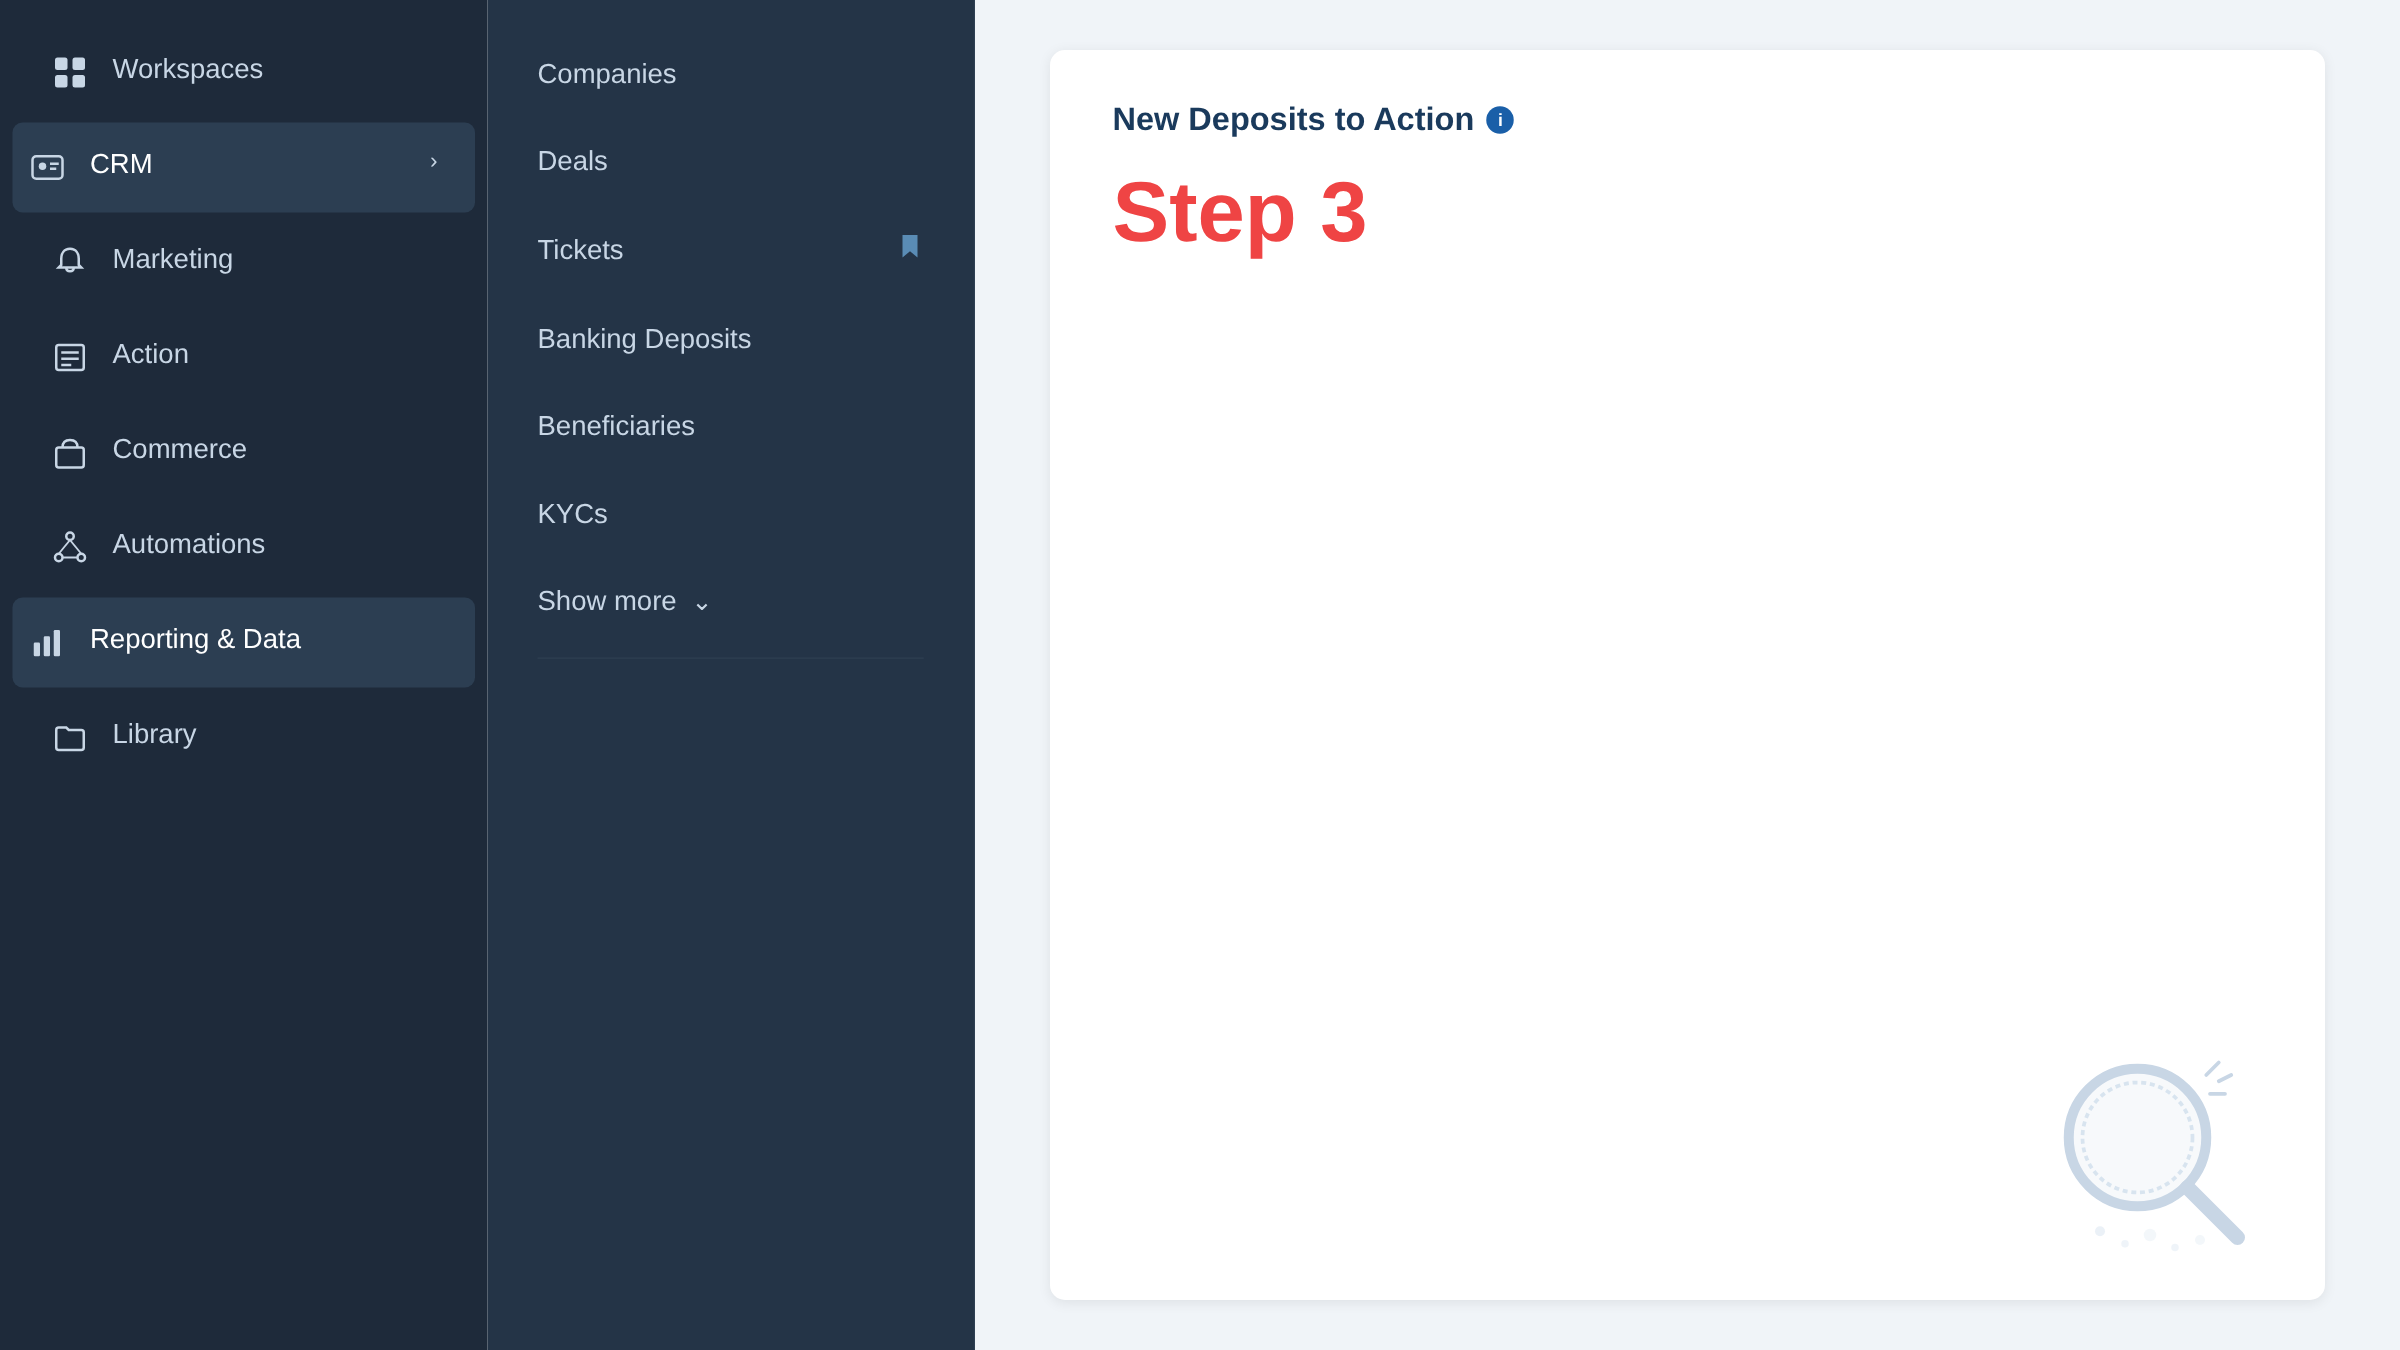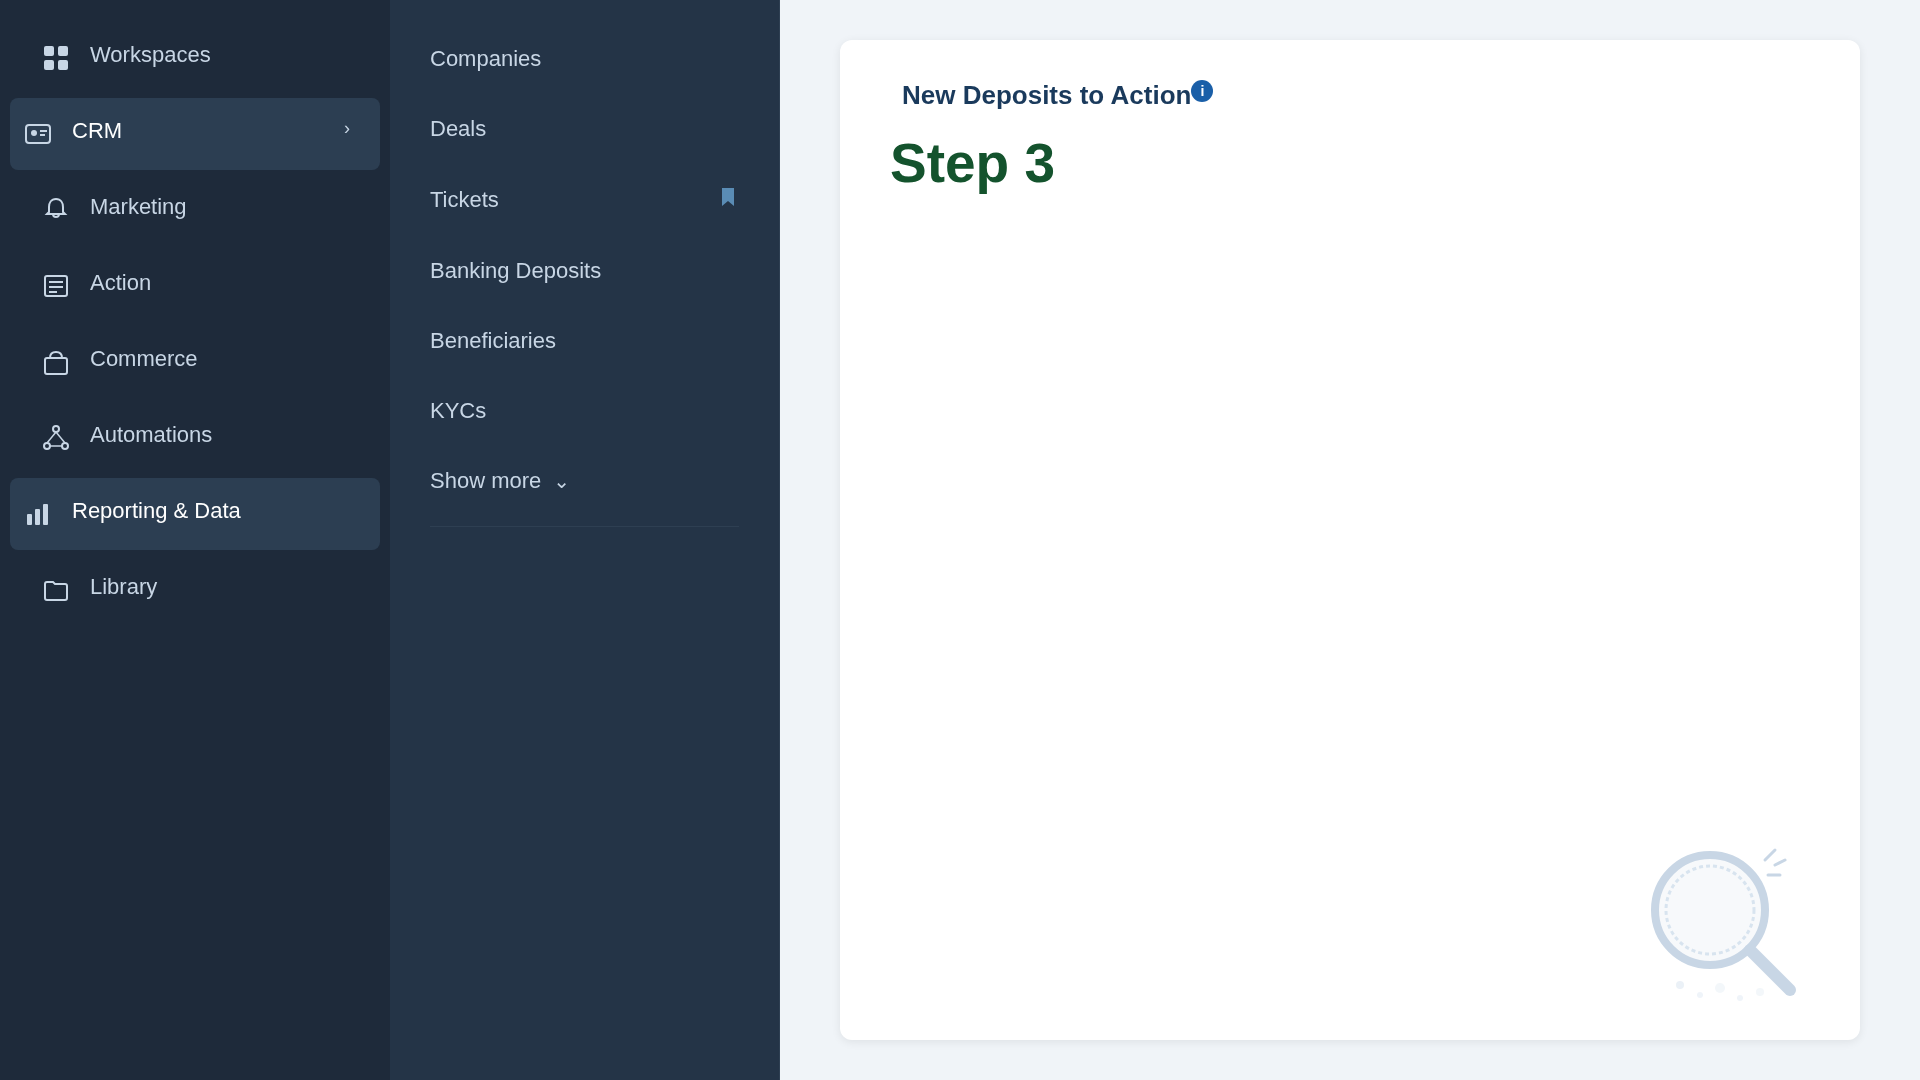--- a/index.html
+++ b/index.html
@@ -130,41 +130,41 @@
       padding: 40px 50px;
       height: 100%;
       position: relative;
       box-shadow: 0 2px 10px rgba(0,0,0,0.08);
     }
     .panel-title {
       font-size: 26px;
       color: #1a3a5c;
       font-weight: 600;
       display: flex;
-      align-items: flex-start;
+      align-items: center;
+      gap: 10px;
       margin-bottom: 20px;
-      margin-left: 12px;
     }
     .info-icon {
       width: 22px;
       height: 22px;
       border-radius: 50%;
       background: #1a5fa8;
       color: white;
       display: flex;
       align-items: center;
       justify-content: center;
       font-size: 14px;
       font-weight: bold;
       cursor: pointer;
     }
     .step-label {
-      font-size: 55px;
+      font-size: 68px;
       font-weight: 700;
-      color: #14532d;
+      color: #ef4444;
       margin-top: 18px;
     }
     .magnifier-illustration {
       position: absolute;
       bottom: 30px;
       right: 40px;
       width: 200px;
       height: 180px;
     }
 

